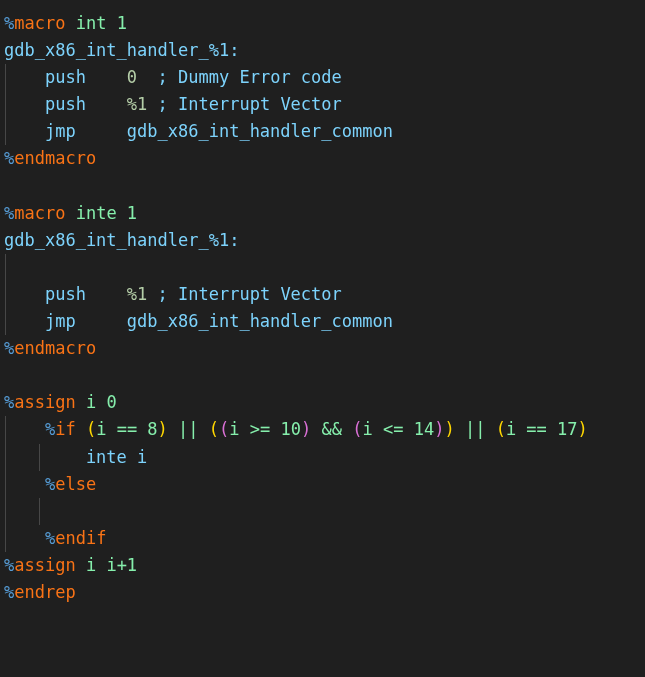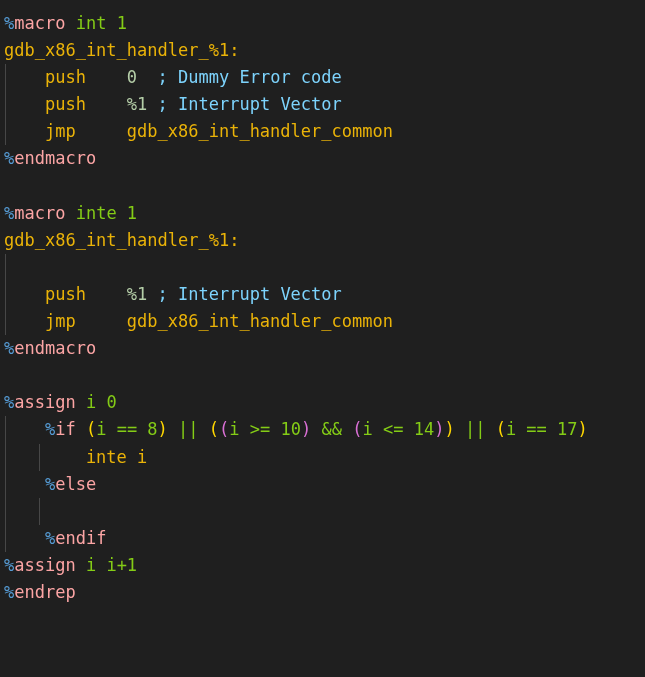--- a/index.html
+++ b/index.html
@@ -27,23 +27,23 @@
   .code-line {
     position: relative;
     height: 27.1px;
     white-space: pre;
     color: #d4d4d4;
     padding-left: 4px;
     box-sizing: border-box;
   }
   
   .t-pct      { color: #569cd6; }   
-  .t-dir      { color: #fca5a5; }   
-  .t-blue     { color: #84cc16; }   
-  .t-plain    { color: #eab308; }   
+  .t-dir      { color: #f97316; }   
+  .t-blue     { color: #86efac; }   
+  .t-plain    { color: #7dd3fc; }   
   .t-comment  { color: #7dd3fc; }   
   .t-num      { color: #b5cea8; }   
   .t-br1      { color: #ffd700; }   
   .t-br2      { color: #da70d6; }   
   
   .guide {
     position: absolute;
     top: 0;
     width: 1px;
     height: 27.1px;

